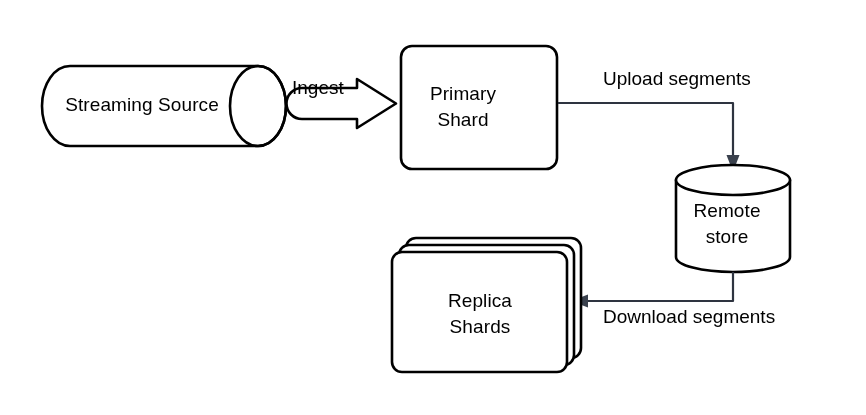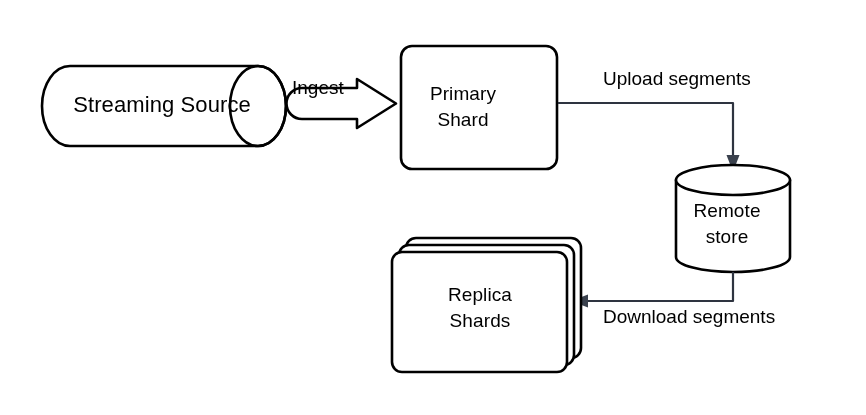--- a/index.html
+++ b/index.html
@@ -68,36 +68,35 @@
     color: #000000;
     font-family: "Liberation Sans", sans-serif;
     font-size: 19px;
     line-height: 24px;
     white-space: nowrap;
   }
   #label-streaming-source {
     left: 44px;
     top: 92px;
     width: 196px;
-    font-size: 22px;
-    padding-left: 20px;
+    font-size: 19px;
   }
   #label-primary-shard {
     left: 400px;
     top: 81px;
     width: 126px;
   }
   #label-remote-store {
     left: 676px;
     top: 198px;
     width: 102px;
   }
   #label-replica-shards {
     left: 392px;
-    top: 282px;
+    top: 288px;
     width: 176px;
   }
   #label-ingest {
     left: 292px;
     top: 54px;
     margin-top: 22px;
   }
   #label-upload-segments {
     left: 603px;
     top: 67px;

